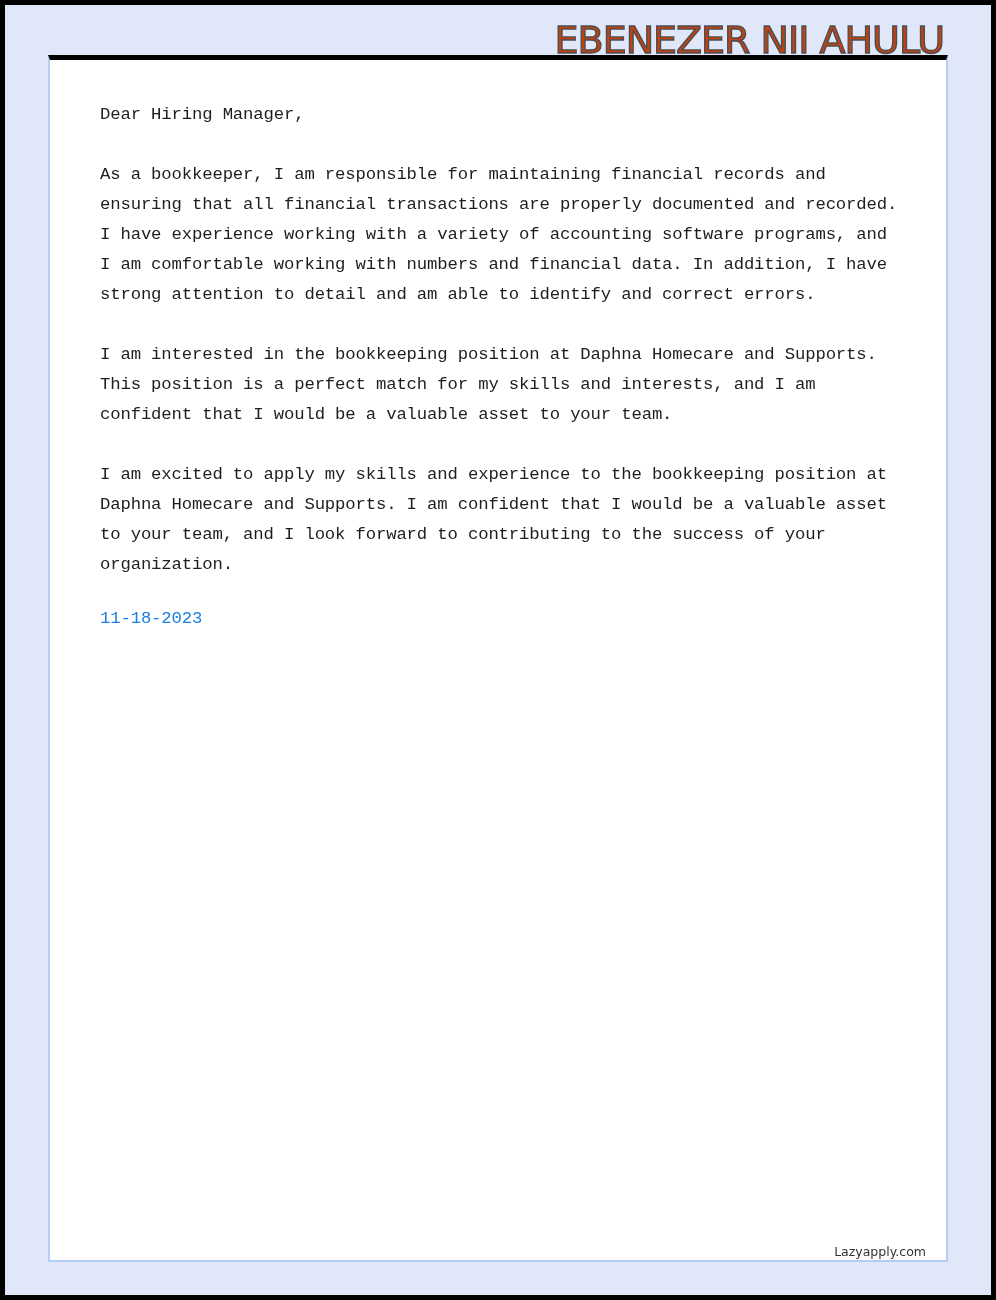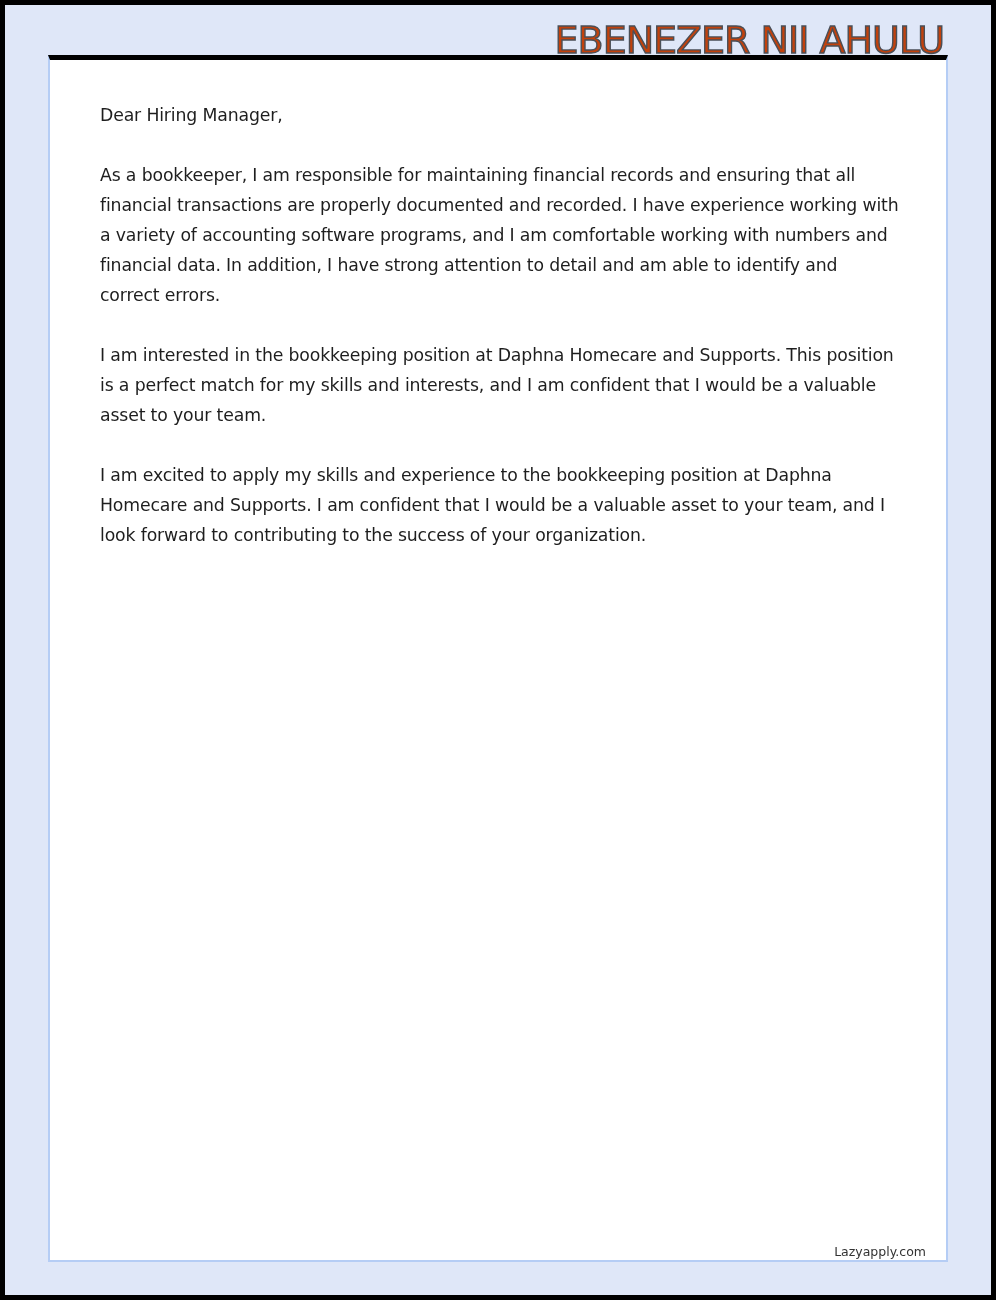--- a/index.html
+++ b/index.html
@@ -39,20 +39,21 @@
     }
     .content {
       position: absolute;
       left: 50px;
       top: 40px;
       width: 800px;
       font-size: 17.3px;
       line-height: 30px;
       color: #1e1e1e;
       letter-spacing: -0.15px;
+      font-family: Liberation Mono, monospace;
     }
     .content p { margin: 0 0 30px 0; }
     .content p.greet { margin-bottom: 30px; }
     .content p.last { margin-bottom: 24px; }
     .date {
       color: #1a7fe0;
       font-size: 17.3px;
       line-height: 30px;
     }
     .footer {
@@ -68,15 +69,16 @@
 <body>
 
 <div class="name">EBENEZER NII AHULU</div>
 
 <div class="card">
   <div class="content">
     <p class="greet">Dear Hiring Manager,</p>
     <p>As a bookkeeper, I am responsible for maintaining financial records and ensuring that all financial transactions are properly documented and recorded. I have experience working with a variety of accounting software programs, and I am comfortable working with numbers and financial data. In addition, I have strong attention to detail and am able to identify and correct errors.</p>
     <p>I am interested in the bookkeeping position at Daphna Homecare and Supports. This position is a perfect match for my skills and interests, and I am confident that I would be a valuable asset to your team.</p>
     <p class="last">I am excited to apply my skills and experience to the bookkeeping position at Daphna Homecare and Supports. I am confident that I would be a valuable asset to your team, and I look forward to contributing to the success of your organization.</p>
+    <div class="date">11-18-2023</div>
   </div>
   <div class="footer">Lazyapply.com</div>
 </div>
 
 </body></html>

